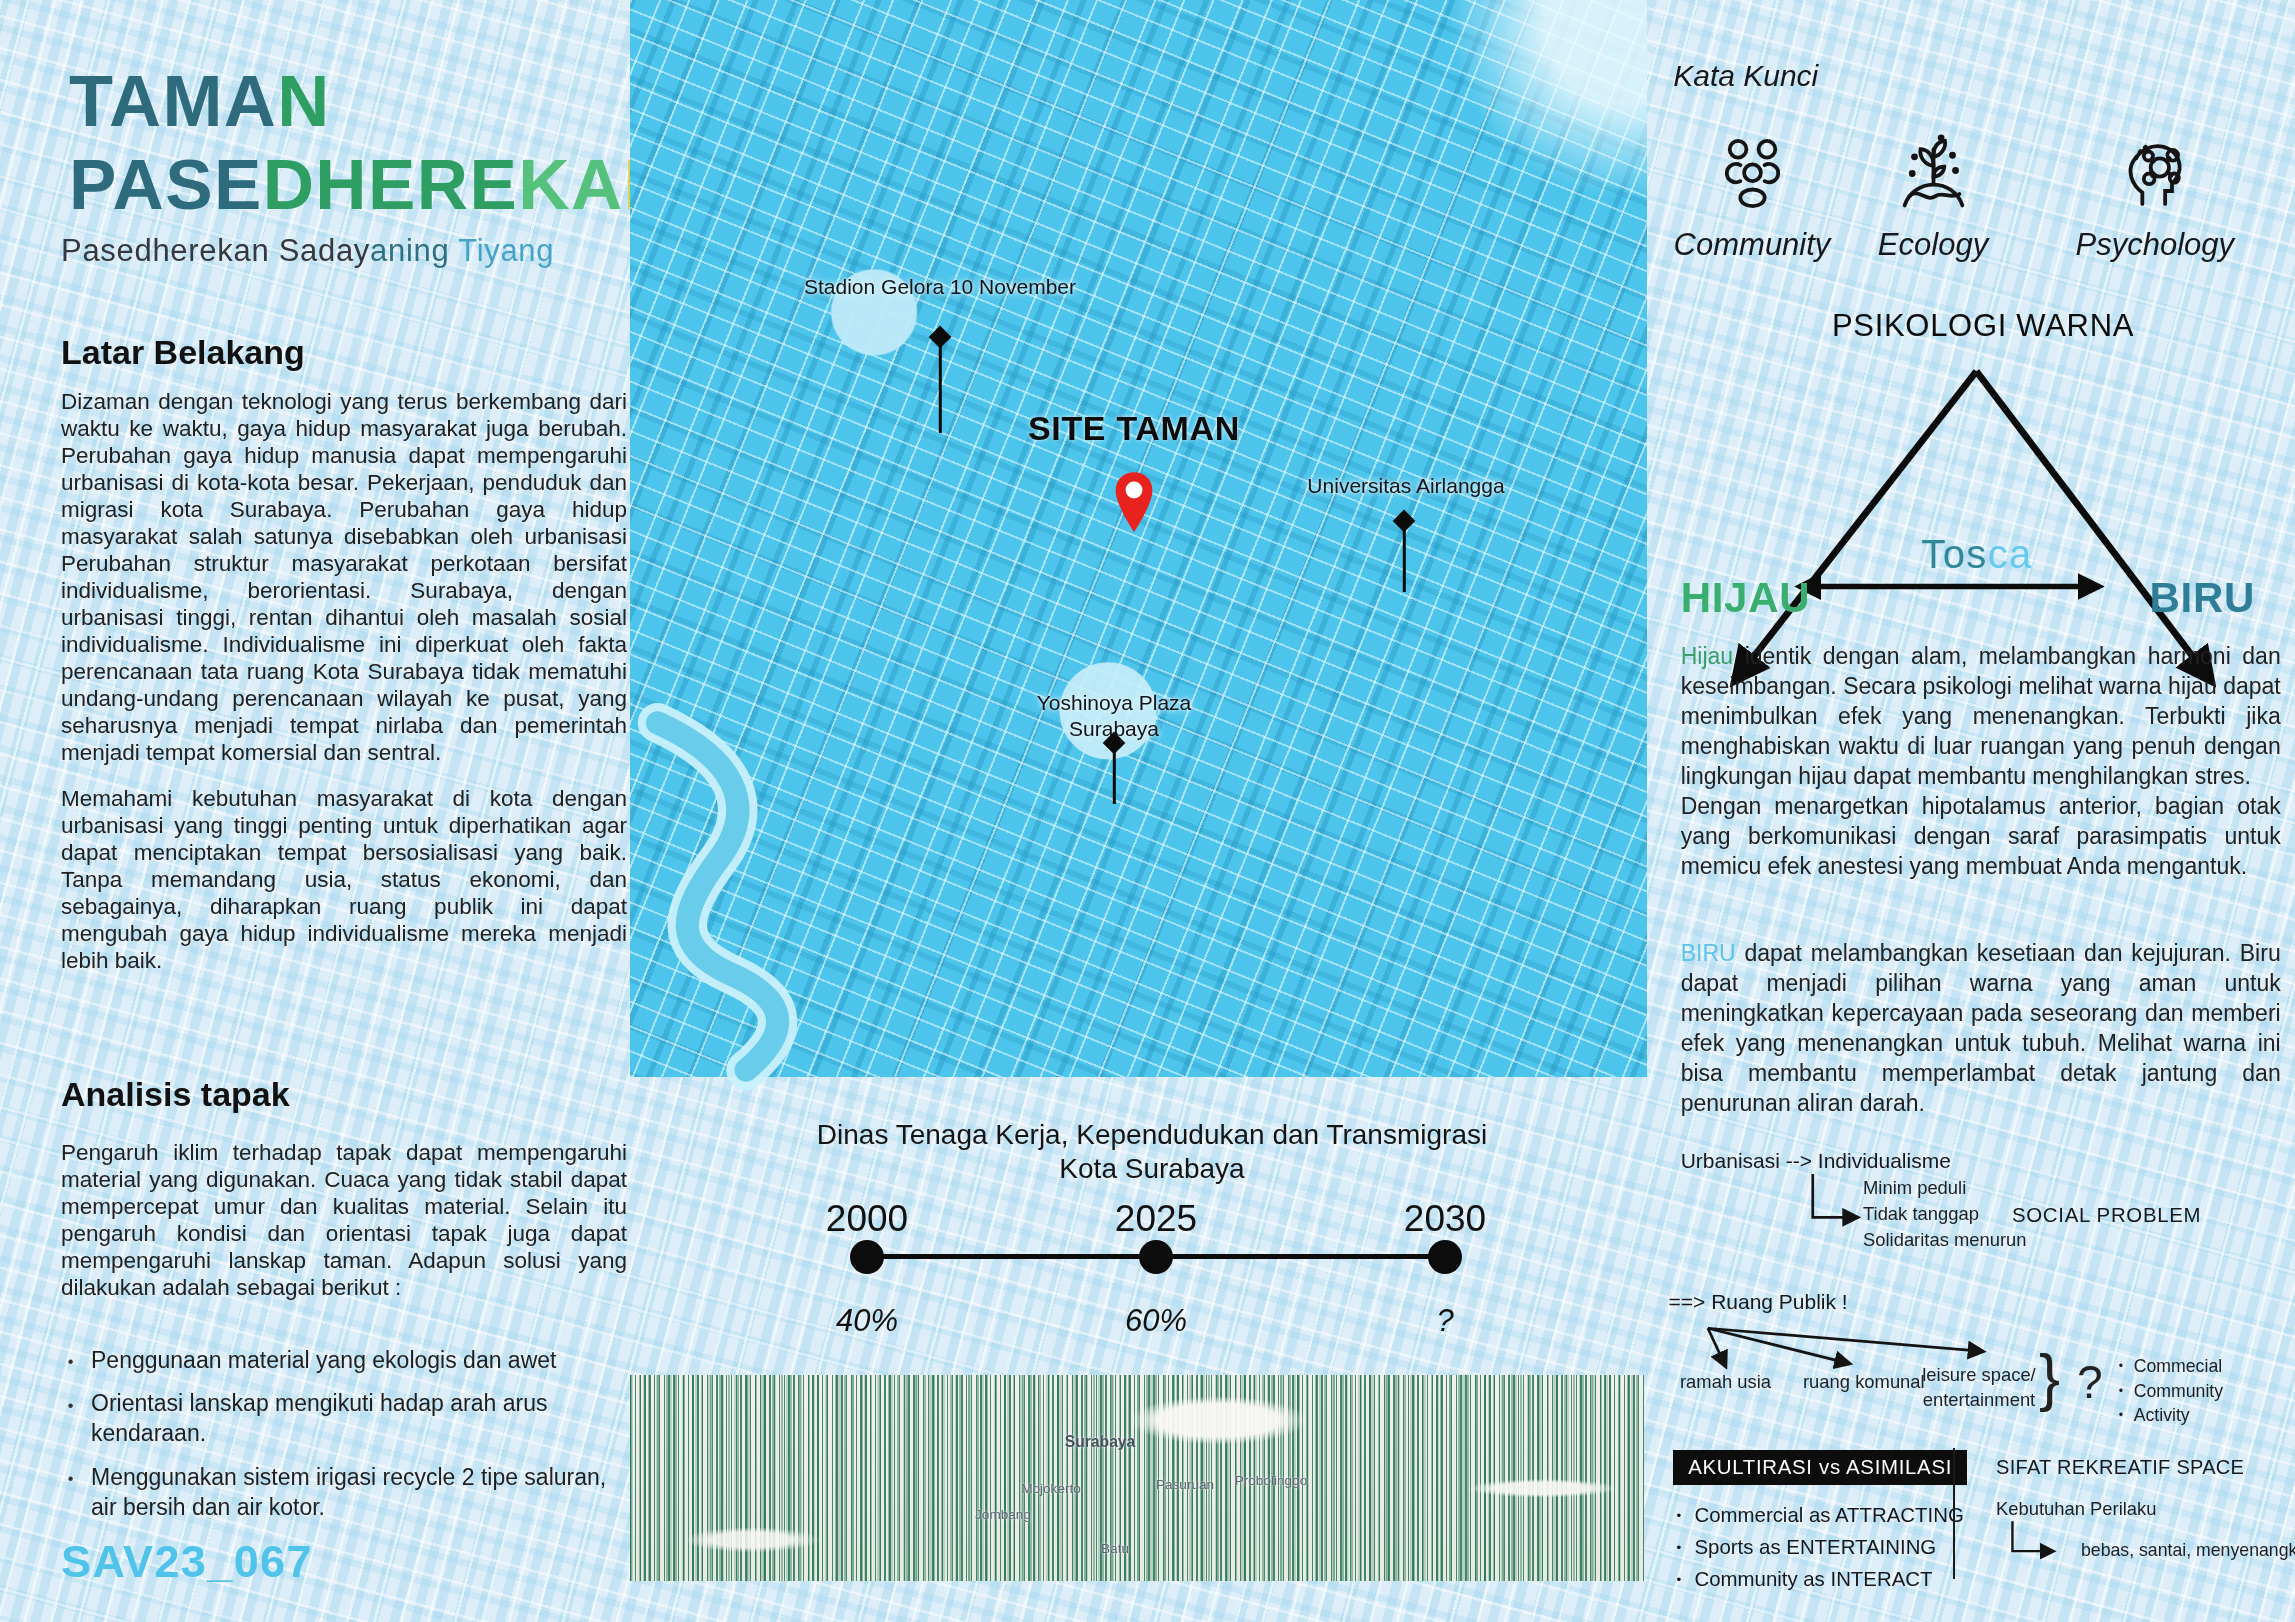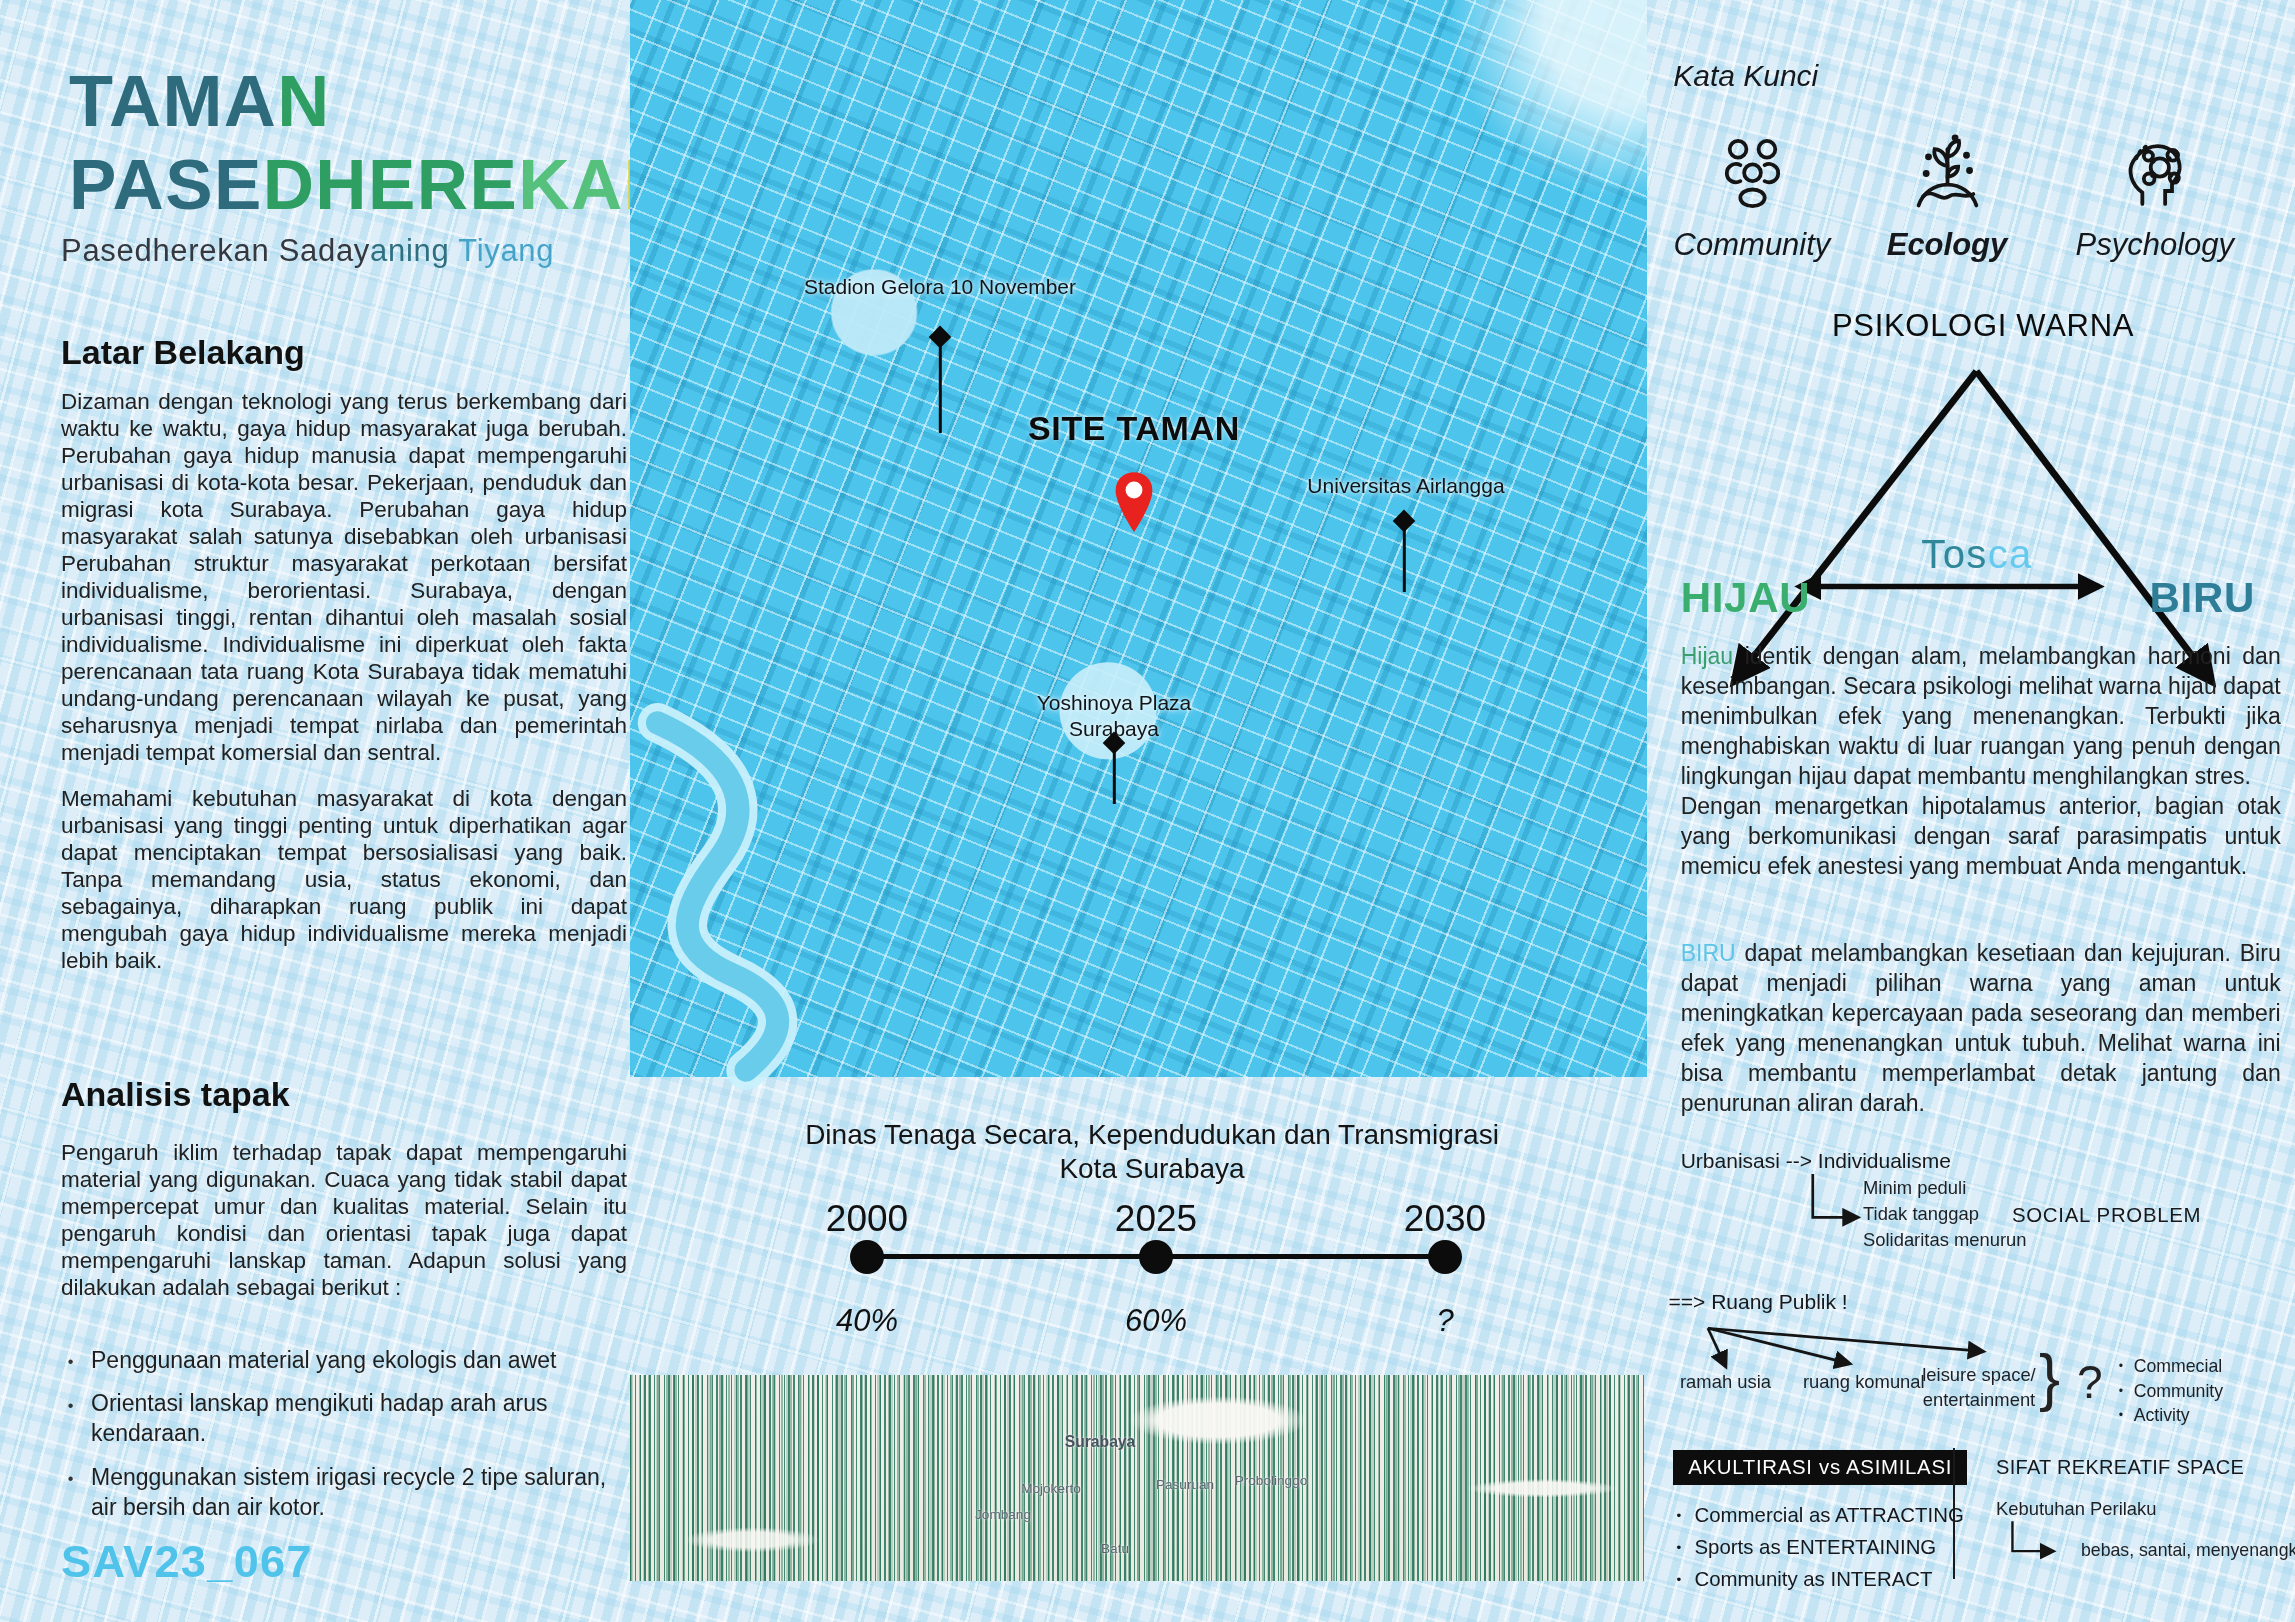--- a/index.html
+++ b/index.html
@@ -171,21 +171,21 @@
       <span>Surabaya</span>
     </div>
     <div class="pin" style="left:484px;top:735px;">
       <div class="head"></div>
         <div class="stem" style="height:55px;"></div>
     </div>
   </section>
 
   <section class="timeline">
     <div class="tl-title">
-      <span>Dinas Tenaga Secara, Kependudukan dan Transmigrasi</span><br>
+      <span>Dinas Tenaga Kerja, Kependudukan dan Transmigrasi</span><br>
       <span>Kota Surabaya</span>
     </div>
     <div class="tl-line"></div>
     <div class="tl-year" style="left:83px;">2000</div>
     <div class="tl-year" style="left:372px;">2025</div>
     <div class="tl-year" style="left:661px;">2030</div>
     <div class="tl-dot" style="left:83px;"></div>
     <div class="tl-dot" style="left:372px;"></div>
     <div class="tl-dot" style="left:661px;"></div>
     <div class="tl-pct" style="left:83px;">40%</div>
@@ -211,21 +211,21 @@
         <circle cx="31" cy="20" r="11"></circle>
         <circle cx="69" cy="20" r="11"></circle>
         <circle cx="50" cy="51" r="11"></circle>
         <path d="M34,41 A12,12 0 1 0 34,62"></path>
         <path d="M66,41 A12,12 0 1 1 66,62"></path>
         <ellipse cx="50" cy="84" rx="16" ry="11"></ellipse>
       </svg>
       <span class="kk-label">Community</span>
     </div>
 
-    <div class="kk-item" style="left:284px;font-weight:bold;">
+    <div class="kk-item" style="left:270px;">
       <svg viewBox="0 0 100 100" fill="none" stroke="#141414" stroke-width="5" stroke-linecap="round">
         <path d="M12,94 A40,40 0 0 1 88,94"></path>
         <path d="M18,82 C30,70 40,90 52,82 C62,75 72,86 84,79"></path>
         <path d="M50,64 V20"></path>
         <path d="M50,42 C38,40 31,30 33,20 C44,21 50,30 50,42 Z"></path>
         <path d="M50,30 C60,28 67,18 65,9 C55,10 50,18 50,30 Z"></path>
         <path d="M50,56 C58,56 64,50 64,43 C56,43 50,48 50,56 Z"></path>
         <circle cx="25" cy="30" r="2" fill="#141414"></circle>
         <circle cx="22" cy="52" r="2" fill="#141414"></circle>
         <circle cx="75" cy="28" r="2" fill="#141414"></circle>

